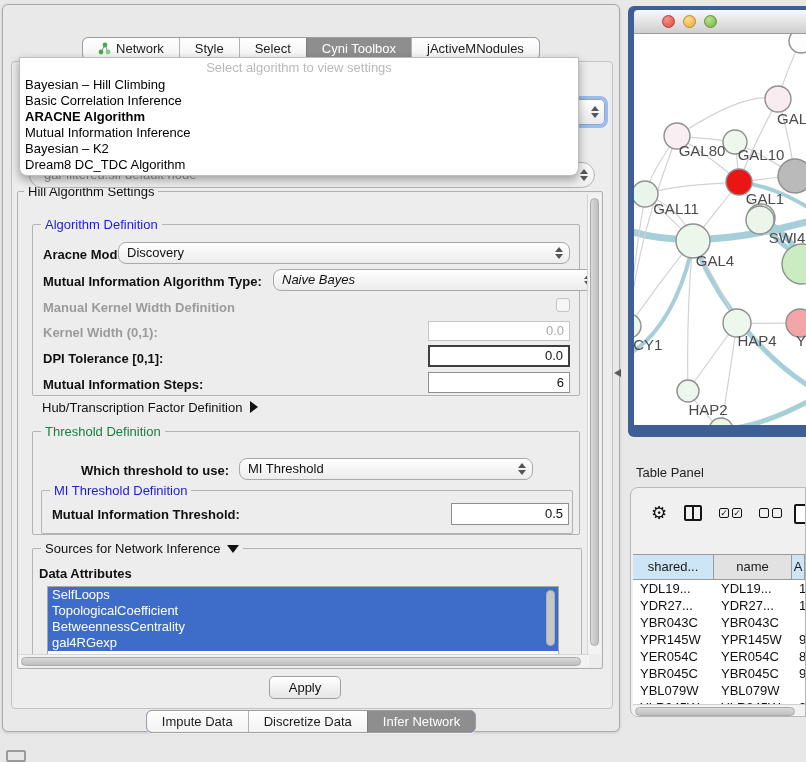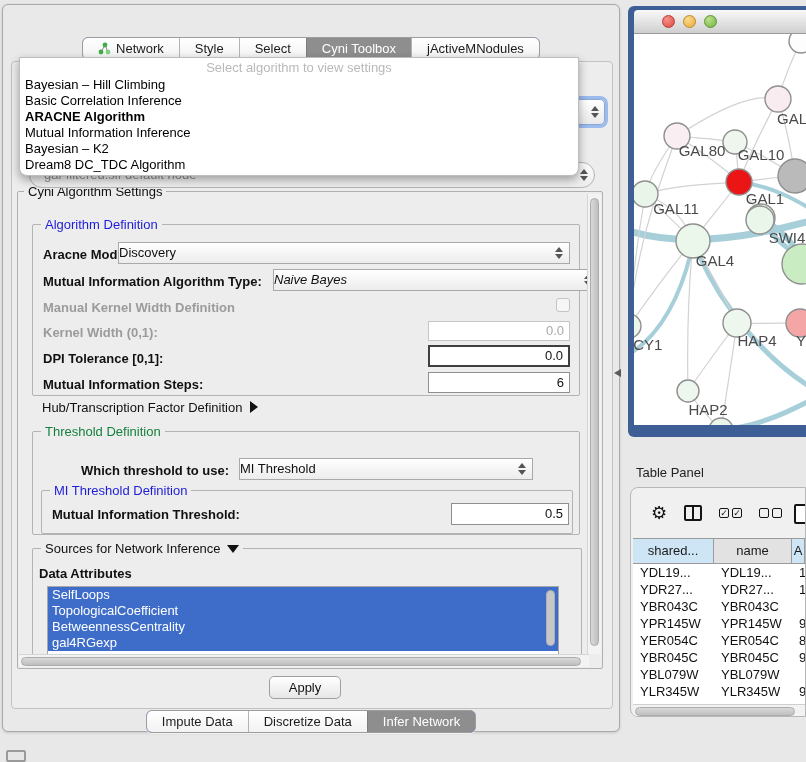--- a/index.html
+++ b/index.html
@@ -43,21 +43,21 @@
   .settings { position:absolute; left:14px; top:186px; width:586px; height:478px; border:1px solid #b0b0b0; border-radius:2px; background:#ededed; }
   .settings > .gtitle { top:-8px; left:6px; }
   .gtitle { position:absolute; background:#ededed; padding:0 4px; font-size:13px; color:#111; white-space:nowrap; z-index:2; }
   .gtitle.blue { color:#1c1cd9; }
   .gtitle.green { color:#15803d; }
   .viewport { position:absolute; left:1px; top:2px; width:568px; height:460px; overflow:hidden; }
 
   .groupbox { position:absolute; border:1px solid #b3b3b3; border-radius:2px; }
   .row-label { position:absolute; font-size:13px; font-weight:bold; color:#111; white-space:nowrap; }
   .row-label.dis { color:#9b9b9b; }
-  .combo { position:absolute; background:linear-gradient(#ffffff,#ececec); border:1px solid #a9a9a9; border-radius:0; font-size:13px; color:#111; padding-left:0; }
+  .combo { position:absolute; background:linear-gradient(#ffffff,#ececec); border:1px solid #a9a9a9; border-radius:8px; font-size:13px; color:#111; padding-left:8px; }
   .stepper { position:absolute; right:6px; top:50%; transform:translateY(-50%); width:8px; height:12px; }
   .stepper:before, .stepper:after { content:""; position:absolute; left:0; border-left:4px solid transparent; border-right:4px solid transparent; }
   .stepper:before { top:0; border-bottom:5px solid #555; }
   .stepper:after { bottom:0; border-top:5px solid #555; }
   .field { position:absolute; background:#fff; border:1px solid #8f8f8f; text-align:right; padding-right:5px; font-size:13px; color:#111; }
   .field.dis { border-color:#c6c6c6; color:#a8a8a8; }
   .field.focus { border:2px solid #3f3f3f; }
   .checkbox { position:absolute; width:14px; height:14px; background:#f6f6f6; border:1px solid #c4c4c4; border-radius:3px; }
   .arrow-right { display:inline-block; width:0; height:0; border-top:6px solid transparent; border-bottom:6px solid transparent; border-left:8px solid #111; margin-left:8px; vertical-align:-1px; }
   .arrow-down { display:inline-block; width:0; height:0; border-left:6px solid transparent; border-right:6px solid transparent; border-top:8px solid #111; margin-left:6px; vertical-align:0px; }
@@ -86,21 +86,21 @@
   
   .tp-title { position:absolute; left:636px; top:465px; font-size:13px; color:#222; }
   .tpanel { position:absolute; left:630px; top:487px; width:176px; height:230px; background:#f0f0f0; border:1px solid #b7b7b7; border-radius:8px 0 0 8px; overflow:hidden; }
   .tp-toolbar { position:absolute; left:0; top:10px; width:100%; height:30px; display:flex; align-items:center; gap:17px; padding-left:20px; }
   .gear { font-size:18px; color:#141414; line-height:18px; }
   .split-ico { width:18px; height:16px; border:2px solid #141414; border-radius:2px; position:relative; }
   .split-ico:before { content:""; position:absolute; left:6px; top:0; bottom:0; width:2px; background:#141414; }
   .cb-pair { display:flex; gap:3px; }
   .cb { width:10px; height:10px; border:1.5px solid #141414; border-radius:2px; font-size:9px; line-height:9px; text-align:center; color:#141414; }
   .doc-ico { position:absolute; left:163px; top:6px; width:16px; height:20px; border:2px solid #141414; border-radius:2px; background:#fff; }
-  .tp-table { position:absolute; left:2px; top:50px; right:0; }
+  .tp-table { position:absolute; left:2px; top:66px; right:0; }
   .tp-hrow { display:flex; height:26px; border-top:1px solid #9b9b9b; border-bottom:1px solid #9b9b9b; }
   .tp-th { font-size:13px; color:#1a1a1a; text-align:center; line-height:24px; border-right:1px solid #9b9b9b; background:#cde5f4; overflow:hidden; white-space:nowrap; }
   .tp-th:nth-child(2) { background:#e2e2e2; }
   .tp-row { display:flex; height:17px; background:#fff; }
   .tp-td { font-size:13px; color:#111; line-height:17px; padding-left:7px; overflow:hidden; white-space:nowrap; }
   .c1 { width:81px; } .c2 { width:78px; } .c3 { flex:1; }
   .tp-hscroll { position:absolute; left:2px; top:216px; right:0; height:13px; background:#f3f3f3; border-top:1px solid #cfcfcf; }
   .tp-hscroll .thumb { position:absolute; left:2px; top:2px; width:160px; height:9px; background:linear-gradient(#d9d9d9,#bfbfbf); border:1px solid #ababab; border-radius:6px; }
 
   .corner-chip { position:absolute; left:6px; top:750px; width:20px; height:12px; background:#e6e6e6; border:2px solid #9a9a9a; border-radius:2px; }
@@ -159,21 +159,21 @@
         <div class="dd-item">Bayesian – Hill Climbing</div>
         <div class="dd-item">Basic Correlation Inference</div>
         <div class="dd-item sel">ARACNE Algorithm</div>
         <div class="dd-item">Mutual Information Inference</div>
         <div class="dd-item">Bayesian – K2</div>
         <div class="dd-item">Dream8 DC_TDC Algorithm</div>
       </div>
   </div>
 
   <div class="settings">
-    <span class="gtitle">Cyni Algorithm Settings</span>
+    <span class="gtitle">Hill Algorithm Settings</span>
 
     <div class="viewport">
 
       <div class="groupbox" style="left:13px; top:30px; width:548px; height:172px;">
         <span class="gtitle blue" style="top:-8px; left:8px;">Algorithm Definition</span>
 
         <span class="row-label" style="left:10px; top:22px;">Aracne Mode:</span>
         <div class="combo" style="left:85px; top:17px; width:452px; height:22px; line-height:20px;">
           <span>Discovery</span>
           <span class="stepper"></span>

